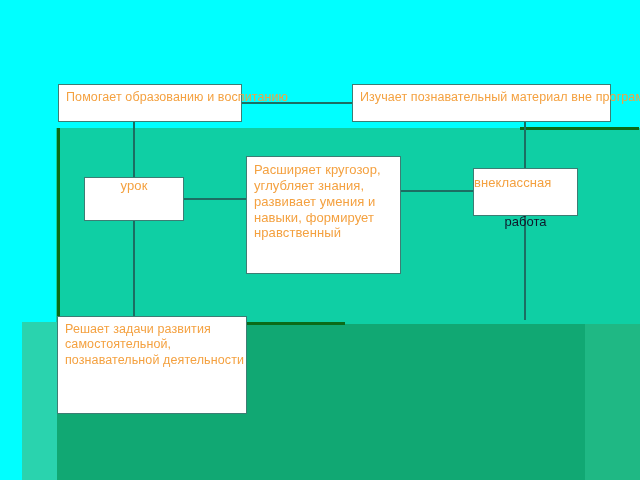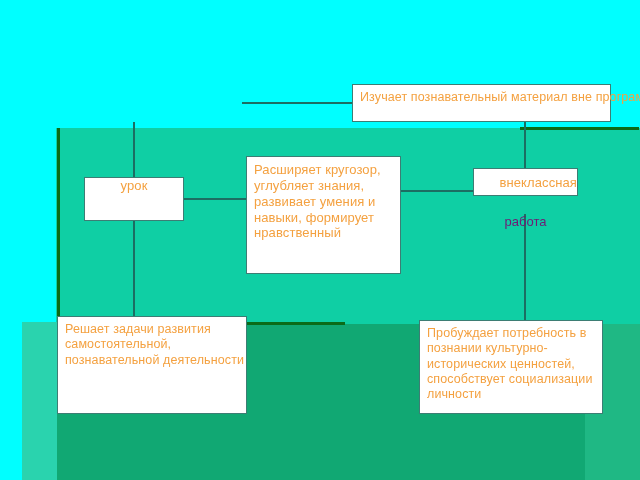--- a/index.html
+++ b/index.html
@@ -40,31 +40,31 @@
     letter-spacing:.1px;
   }
   .box .txt{position:absolute;left:7px;top:5px;width:calc(100% + 60px);}
 
   #box-top-left{left:58px;top:84px;width:184px;height:38px;font-size:12.5px;}
   #box-top-right{left:352px;top:84px;width:259px;height:38px;font-size:12.5px;}
   #box-urok{left:84px;top:177px;width:100px;height:44px;font-size:13px;}
   #box-urok .txt{position:static;text-align:center;padding-top:0;width:auto;}
   #box-center{left:246px;top:156px;width:155px;height:118px;font-size:13px;}
   #box-center .txt{width:148px;}
-  #box-vneklass{left:473px;top:168px;width:105px;height:28px;font-size:13px;text-align:right;}
+  #box-vneklass{left:473px;top:168px;width:105px;height:48px;font-size:13px;text-align:left;}
   #box-vneklass .txt{position:static;width:auto;padding-top:6px;}
   #box-bottom-left{left:57px;top:316px;width:190px;height:98px;font-size:12.5px;}
   #box-bottom-left .txt{width:182px;}
   #box-bottom-right{left:419px;top:320px;width:184px;height:94px;font-size:12.5px;}
   #box-bottom-right .txt{width:178px;}
 
   
   .overflow-txt{
     position:absolute;
-    color:#701a75;
+    color:#0f172a;
     line-height:1.22;
     font-size:13px;
     white-space:pre-line;
   }
   #overflow-center{left:253px;top:279px;width:170px;}
   #overflow-vneklass{left:473px;top:214px;width:105px;text-align:center;}
 </style>
 </head>
 <body>
 
@@ -80,20 +80,23 @@
   <div class="rule" id="rule-mid"></div>
 
   <div class="conn conn-h" style="left:242px;top:102px;width:110px;"></div>
   <div class="conn conn-v" style="left:133px;top:122px;height:55px;"></div>
   <div class="conn conn-v" style="left:133px;top:221px;height:95px;"></div>
   <div class="conn conn-h" style="left:184px;top:198px;width:62px;"></div>
   <div class="conn conn-h" style="left:401px;top:190px;width:72px;"></div>
   <div class="conn conn-v" style="left:524px;top:122px;height:46px;"></div>
   <div class="conn conn-v" style="left:524px;top:214px;height:106px;"></div>
 
+  <div class="box" id="box-top-left">
+    <div class="txt">Помогает образованию и воспитанию</div>
+  </div>
 
   <div class="box" id="box-top-right">
     <div class="txt">Изучает познавательный материал вне программы</div>
   </div>
 
   <div class="box" id="box-urok">
     <div class="txt">урок</div>
   </div>
 
   <div class="box" id="box-center">
@@ -102,17 +105,14 @@
 
   <div class="box" id="box-vneklass">
     <div class="txt">внеклассная</div>
   </div>
   <div class="overflow-txt" id="overflow-vneklass">работа</div>
 
   <div class="box" id="box-bottom-left">
     <div class="txt">Решает задачи развития самостоятельной, познавательной деятельности</div>
   </div>
 
-  <div class="box" id="box-bottom-right">
-    <div class="txt">Пробуждает потребность в познании культурно-исторических ценностей, способствует социализации личности</div>
-  </div>
 
 </div>
 
 </body></html>

